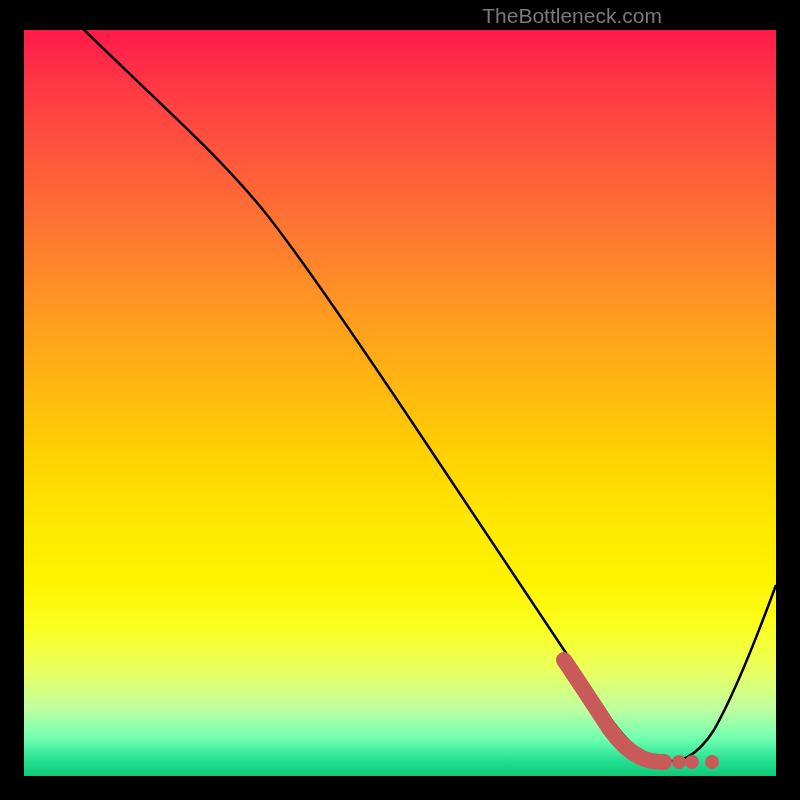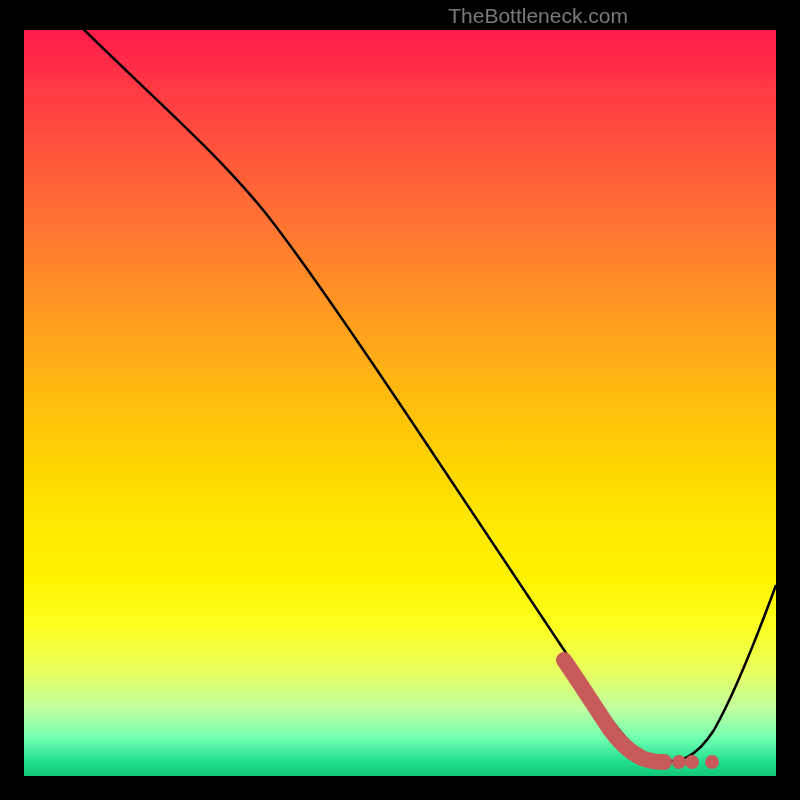--- a/index.html
+++ b/index.html
@@ -9,20 +9,21 @@
     width: 800px;
     height: 800px;
     overflow: hidden;
     font-family: Arial, sans-serif;
   }
   .container {
     width: 640px;
     height: 800px;
     position: relative;
     background: #000;
+    padding-left: 34px;
   }
   .watermark {
     position: absolute;
     top: 4px;
     right: 12px;
     color: #7a7a7a;
     font-size: 21px;
     font-weight: 500;
     z-index: 10;
   }

